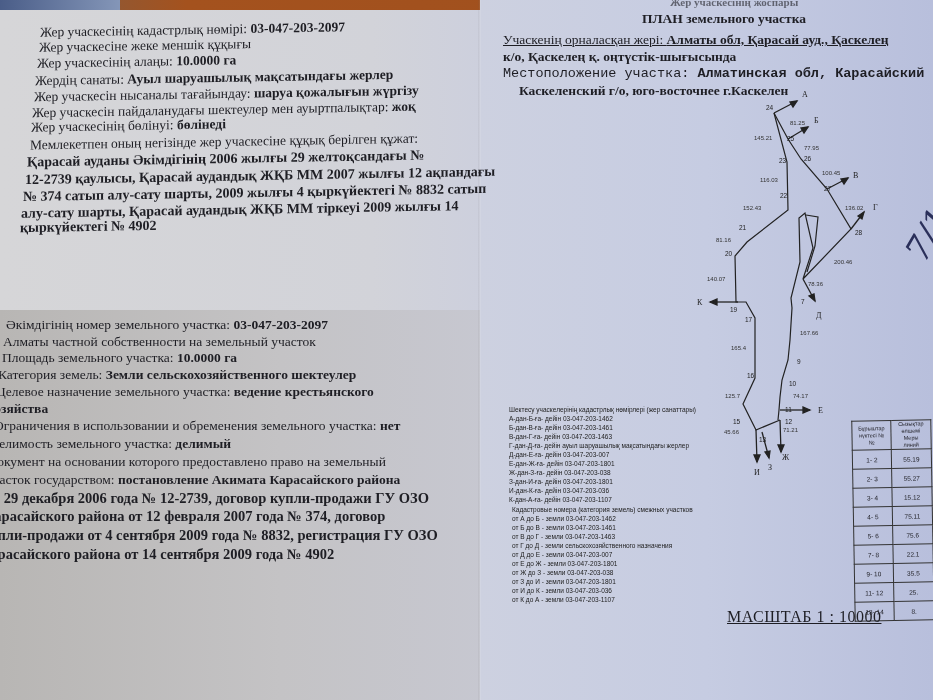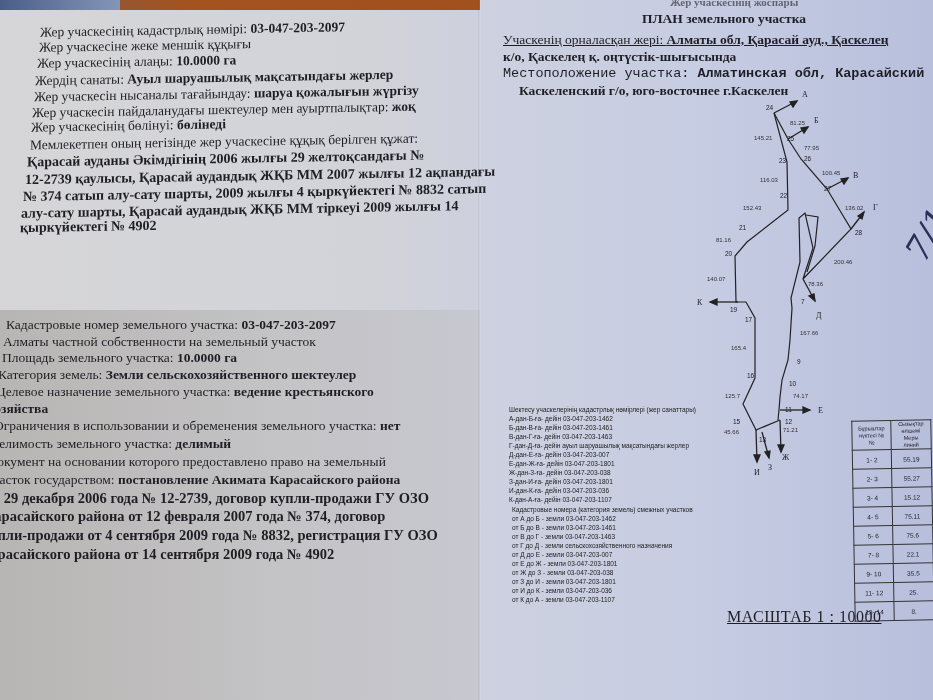--- a/index.html
+++ b/index.html
@@ -45,21 +45,21 @@
   <div class="line" style="left:31px;top:118px;"><span>Жер учаскесінің бөлінуі: </span><b>бөлінеді</b></div>
   <div class="line" style="left:30px;top:134px;"><span>Мемлекетпен оның негізінде жер учаскесіне құқық берілген құжат:</span></div>
   <div class="line b" style="left:27px;top:151px;font-size:14px;">Қарасай ауданы Әкімдігінің 2006 жылғы 29 желтоқсандағы №</div>
   <div class="line b" style="left:25px;top:168px;font-size:14px;">12-2739 қаулысы, Қарасай аудандық ЖҚБ ММ 2007 жылғы 12 ақпандағы</div>
   <div class="line b" style="left:23px;top:185px;font-size:14px;">№ 374 сатып алу-сату шарты, 2009 жылғы 4 қыркүйектегі № 8832 сатып</div>
   <div class="line b" style="left:21px;top:202px;font-size:14px;">алу-сату шарты, Қарасай аудандық ЖҚБ ММ тіркеуі 2009 жылғы 14</div>
   <div class="line b" style="left:20px;top:219px;font-size:14px;">қыркүйектегі № 4902</div>
 </div>
 
 <div>
-  <div class="line" style="left:6px;top:317px;"><span>Кадастровые номер земельного участка: </span><b>03-047-203-2097</b></div>
+  <div class="line" style="left:6px;top:317px;"><span>Әкімдігінің номер земельного участка: </span><b>03-047-203-2097</b></div>
   <div class="line" style="left:3px;top:334px;"><span>Алматы частной собственности на земельный участок</span></div>
   <div class="line" style="left:2px;top:350px;"><span>Площадь земельного участка: </span><b>10.0000 га</b></div>
   <div class="line" style="left:-2px;top:367px;"><span>Категория земель: </span><b>Земли сельскохозяйственного шектеулер</b></div>
   <div class="line" style="left:-4px;top:384px;"><span>Целевое назначение земельного участка: </span><b>ведение крестьянского</b></div>
   <div class="line" style="left:-12px;top:401px;"><b>хозяйства</b></div>
   <div class="line" style="left:-6px;top:418px;"><span>Ограничения в использовании и обременения земельного участка: </span><b>нет</b></div>
   <div class="line" style="left:-10px;top:436px;"><span>Делимость земельного участка: </span><b>делимый</b></div>
   <div class="line" style="left:-12px;top:454px;"><span>Документ на основании которого предоставлено право на земельный</span></div>
   <div class="line" style="left:-14px;top:472px;"><span>участок государством: </span><b>постановление Акимата Карасайского района</b></div>
   <div class="line b" style="left:-14px;top:490px;font-size:14.5px;">от 29 декабря 2006 года № 12-2739, договор купли-продажи ГУ ОЗО</div>

